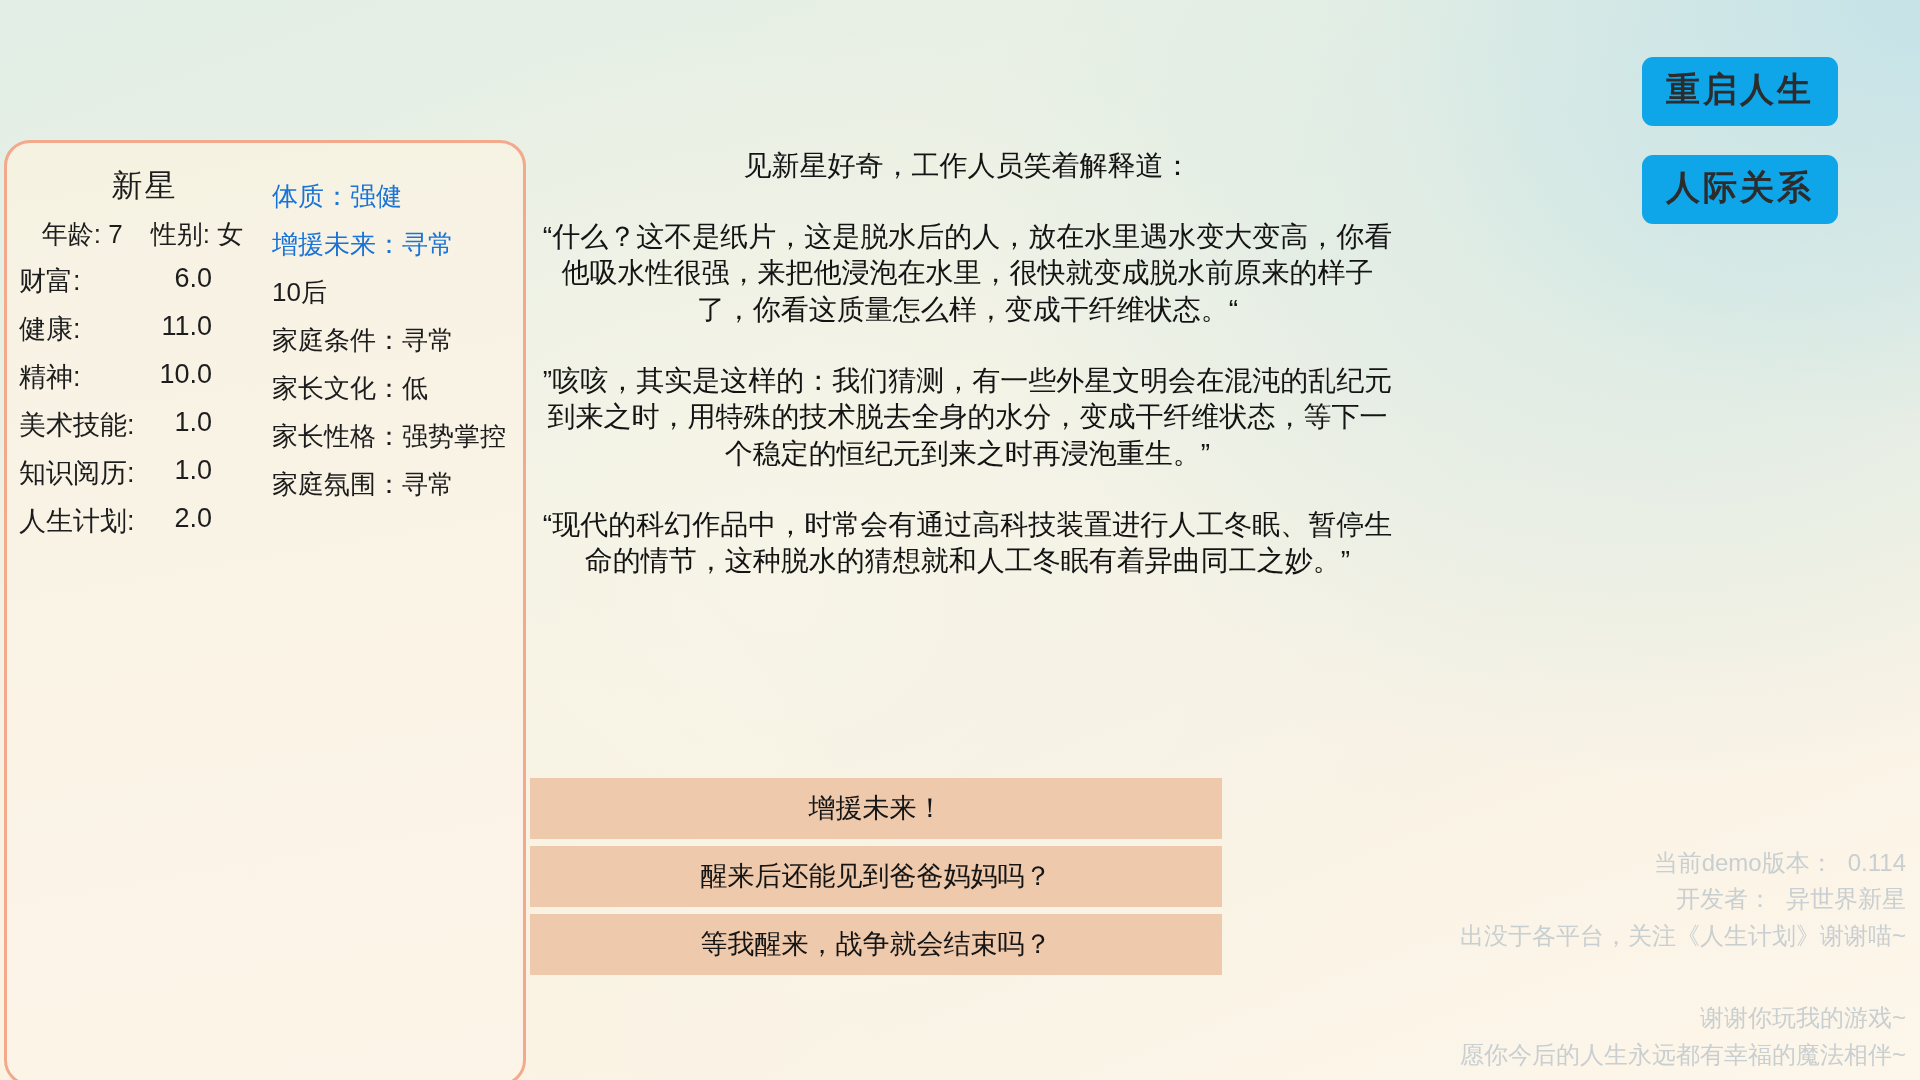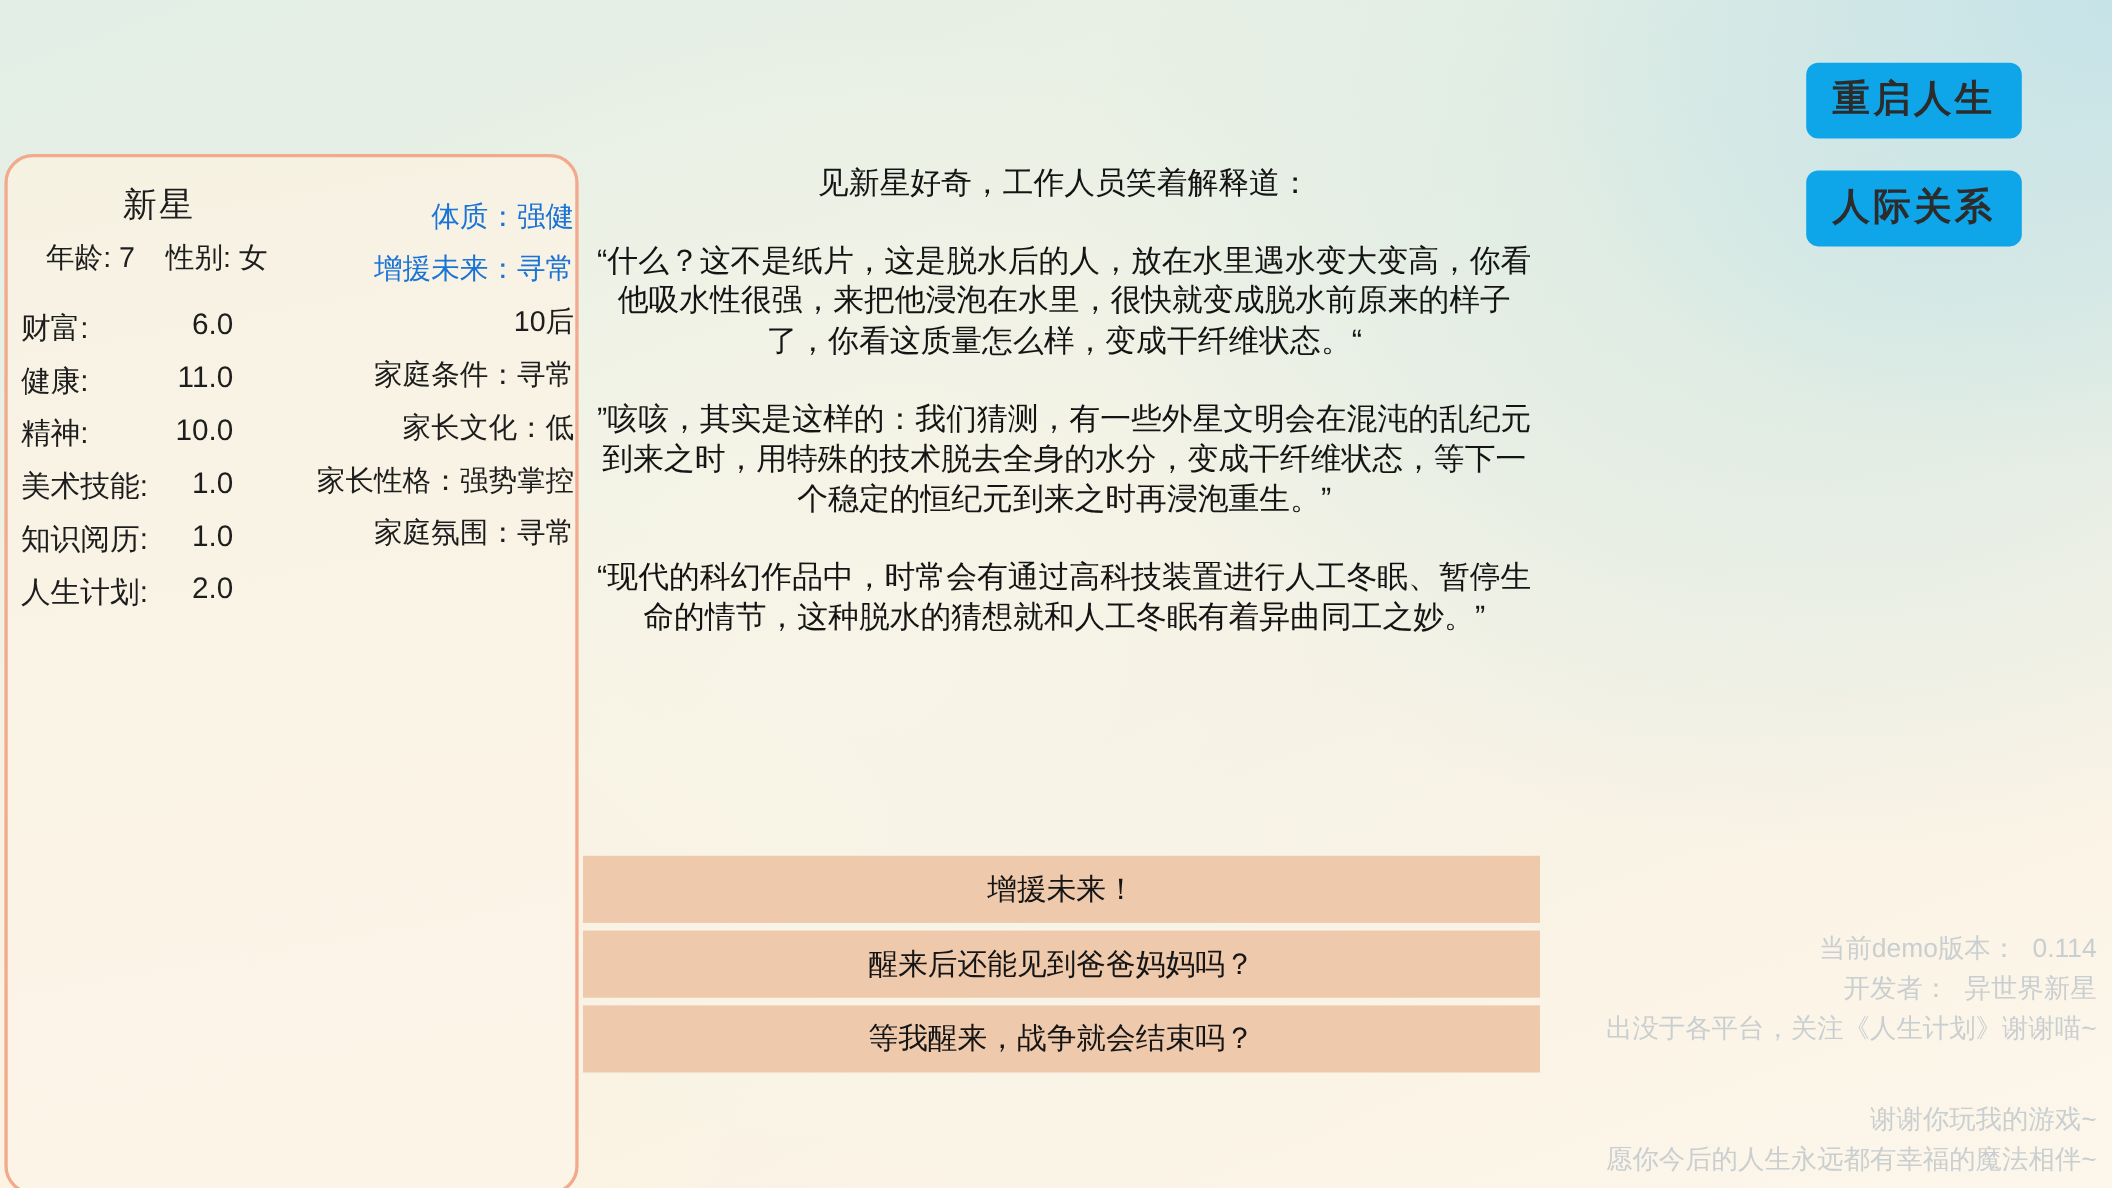--- a/index.html
+++ b/index.html
@@ -18,29 +18,29 @@
   
   .stats-card {
     position:absolute; left:4px; top:140px; width:522px; height:946px;
     background:linear-gradient(170deg,#f6f2e2 0%,#f9f3e6 40%,#fdf4e8 100%);
     border:3px solid #f2a98c;
     border-radius:26px;
     padding:14px 0 0 0;
   }
   .stats-inner { display:flex; }
   .col-left  { width:265px; padding-left:6px; }
-  .col-right { width:250px;text-align:right; }
+  .col-right { width:250px; }
 
   .char-name {
     text-align:center; font-size:31px; color:#1d1d1d;
     letter-spacing:2px; margin:8px 0 10px 4px;
   }
   .agegender {
     display:flex; gap:28px; justify-content:center;
-    font-size:26px; color:#1d1d1d; margin-bottom:28px;
+    font-size:26px; color:#1d1d1d; margin-bottom:11px;
   }
   .stat-row {
     display:flex; font-size:27px; color:#1d1d1d;
     margin-bottom:12px; padding-left:6px;
   }
   .stat-row .label { flex:0 0 auto; }
   .stat-row .value { margin-left:auto; padding-right:60px; }
 
   .attr-row {
     font-size:26px; color:#1d1d1d; margin-bottom:13px; white-space:nowrap;
@@ -50,21 +50,21 @@
 
   
   .story { position:absolute; left:540px; top:148px; width:855px; }
   .story p {
     font-size:28px; line-height:1.31; color:#141414;
     margin-bottom:34px; text-align:center;
   }
   .story p:last-child { margin-bottom:0; }
 
   
-  .choices { position:absolute; left:530px; top:778px; width:870px; }
+  .choices { position:absolute; left:530px; top:778px; width:692px; }
   .choice {
     background:#eec9ab; color:#151515; font-size:27px;
     text-align:center; padding:12px 0 13px 0; margin-bottom:7px;
     cursor:pointer; user-select:none;
   }
 
   
   .side-btn {
     position:absolute; right:82px;
     background:#0ea5e9; border-radius:11px;

